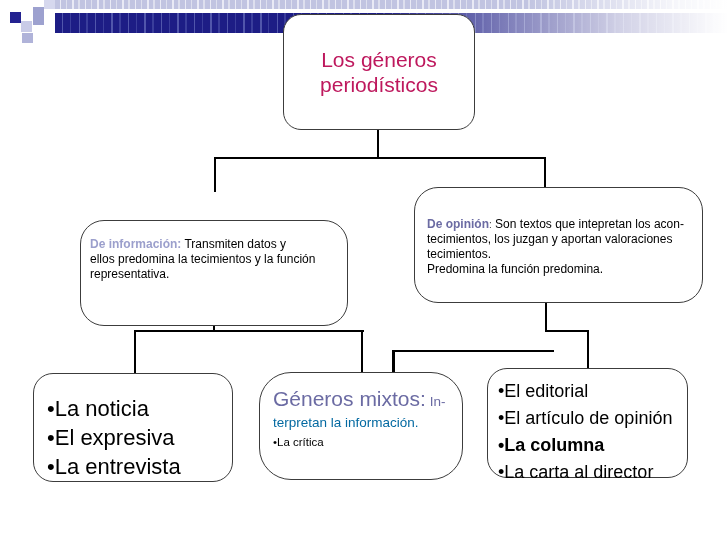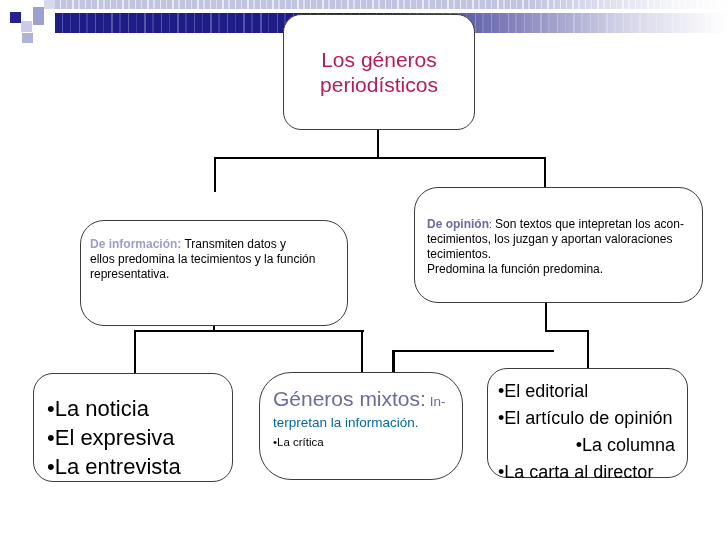--- a/index.html
+++ b/index.html
@@ -38,21 +38,21 @@
   .box-mixtos   {left:259px;top:372px;width:204px;height:108px;border-radius:32px;padding:14px 0 0 13px;}
   .box-editorial{left:487px;top:368px;width:201px;height:110px;border-radius:20px;padding:9px 0 0 10px;}
   
   .title-text{font-size:21px;line-height:25px;color:#be185d;}
   .small-body{font-size:12px;line-height:15px;white-space:nowrap;}
   .label-light{color:#9b9fcc;font-weight:bold;}
   .label-medium{color:#6b6ba3;font-weight:bold;}
   .colon-dark{color:#3c3c3c;font-size:10px;}
   .big-list{font-size:22px;line-height:29px;white-space:nowrap;}
   .mid-list{font-size:18px;line-height:27px;white-space:nowrap;}
-  .mid-list .centered{text-align:right;padding-right:12px;}
+  .mid-list .centered{text-align:left;padding-right:12px;font-weight:bold;}
   .mixtos-heading{font-size:21px;line-height:24px;color:#6b6ba3;white-space:nowrap;}
   .mixtos-heading .suffix{font-size:13.5px;}
   .mixtos-sub{font-size:13.5px;line-height:18px;color:#0369a1;white-space:nowrap;}
   .mixtos-bullets{font-size:11.5px;line-height:15px;color:#000;margin-top:3px;white-space:nowrap;}
   
   .conn{position:absolute;background:#000;}
   .c1 {left:377px;top:130px;width:2px;  height:29px;}
   .c2 {left:214px;top:157px;width:332px;height:2px;}
   .c3 {left:214px;top:157px;width:2px;  height:35px;}
   .c4 {left:544px;top:157px;width:2px;  height:30px;}

